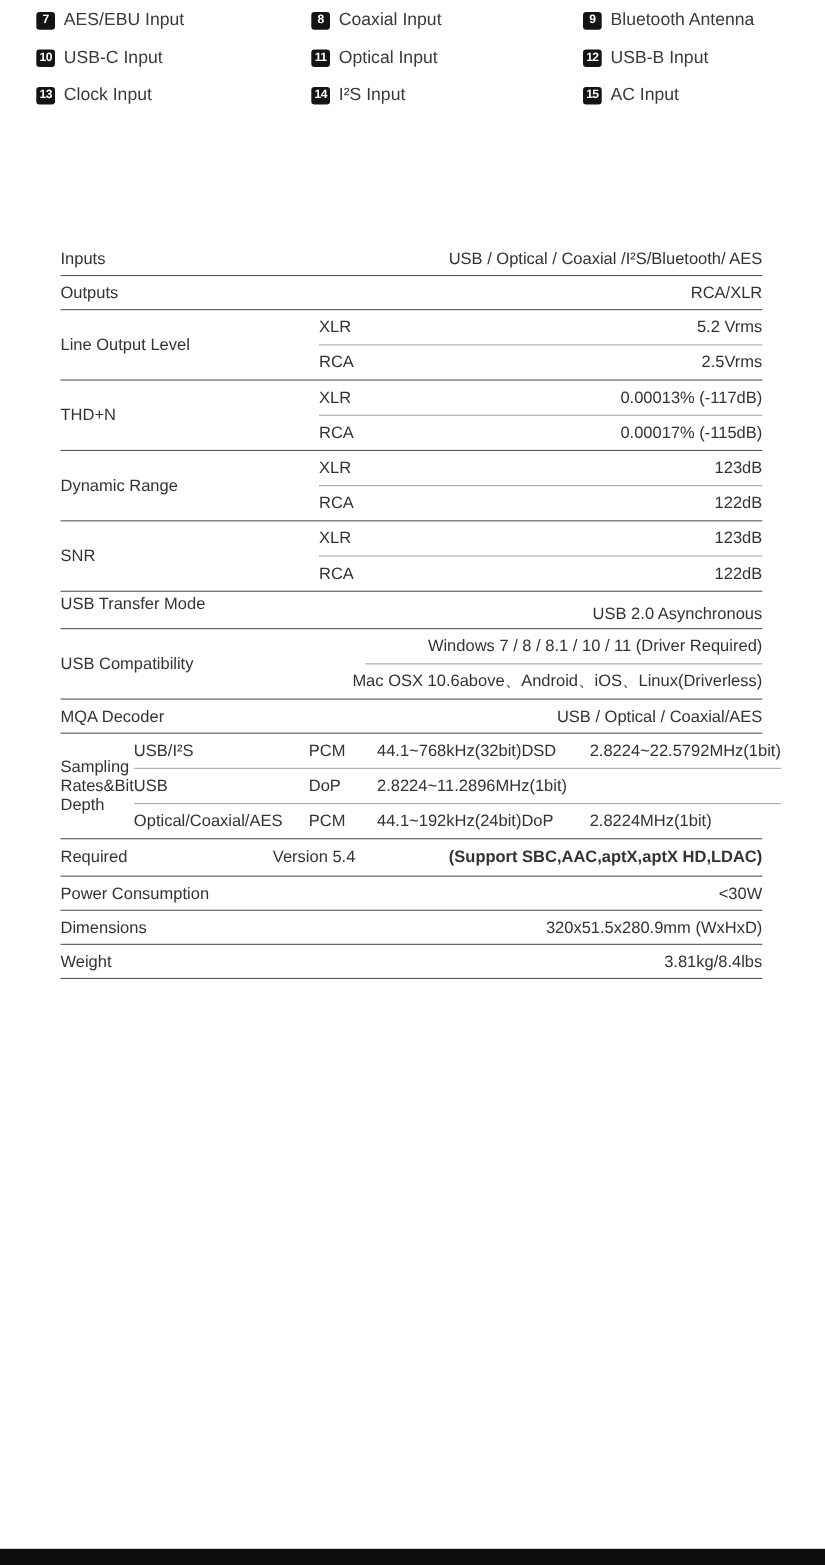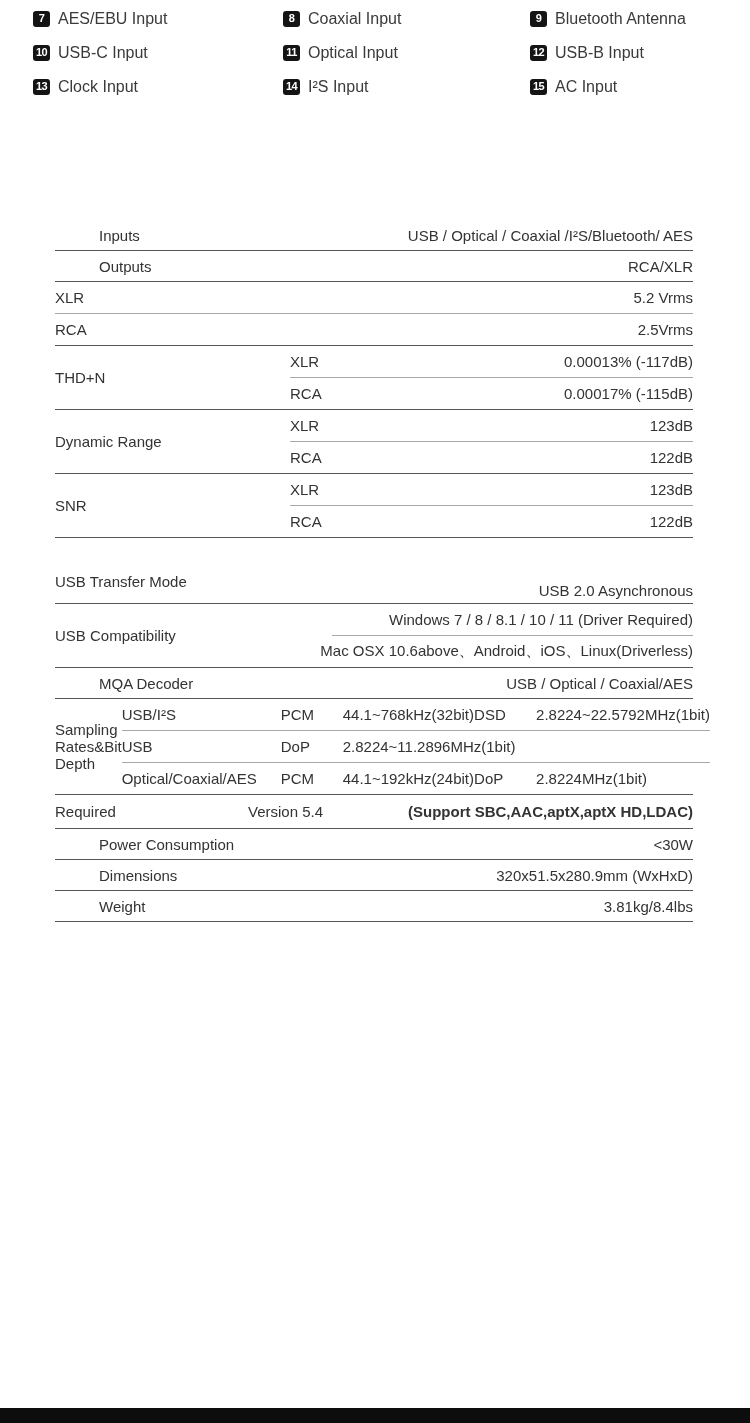--- a/index.html
+++ b/index.html
@@ -12,27 +12,27 @@
   .litem{display:flex;align-items:center;gap:8px;height:19px;font-size:16px;color:#3a3a3a;white-space:nowrap;}
   .badge{flex:0 0 auto;width:17px;height:16px;background:#141414;color:#fff;border-radius:3px;
          font-size:11px;font-weight:bold;display:flex;align-items:center;justify-content:center;
          letter-spacing:-0.5px;line-height:1;}
 
   
   .table{position:absolute;left:55px;top:220px;width:638px;font-size:15px;color:#333;}
   .table *{box-sizing:border-box;}
   .sep{border-top:1.6px solid #565656;height:0;}
   .subsep{border-top:1px solid #a8a8a8;height:0;}
-  .row{display:flex;align-items:center;justify-content:space-between;height:30px;white-space:nowrap;margin-left:44px;}
+  .row{display:flex;align-items:center;justify-content:space-between;height:30px;white-space:nowrap;}
   .grow{display:flex;}
   .glabel{width:235px;display:flex;align-items:center;}
   .gright{flex:1;display:flex;flex-direction:column;}
   .srow{display:flex;align-items:center;justify-content:space-between;height:31px;white-space:nowrap;}
   .srow.right{justify-content:flex-end;}
-  .utrow{display:flex;justify-content:space-between;height:33px;white-space:nowrap;margin-top:32px;}
+  .utrow{display:flex;justify-content:space-between;height:33px;white-space:nowrap;}
   .utrow .lab{align-self:flex-start;padding-top:3px;}
   .utrow .val{align-self:flex-end;padding-bottom:4px;}
 
   
   .sampling .glabel{width:223px;}
   .sgroup{display:flex;}
   .smid{width:159px;display:flex;align-items:center;white-space:nowrap;}
   .srows{flex:1;display:flex;flex-direction:row;}
   .samprow{display:flex;align-items:center;height:31px;white-space:nowrap;}
   .skey{width:62px;}
@@ -98,20 +98,21 @@
     </div>
     <div class="sep"></div>
 
     <div class="row">
       <span>Outputs</span>
       <span>RCA/XLR</span>
     </div>
     <div class="sep"></div>
 
     <div class="grow">
+      <div class="glabel">Line Output Level</div>
       <div class="gright">
         <div class="srow">
           <span>XLR</span>
           <span>5.2 Vrms</span>
         </div>
         <div class="subsep"></div>
         <div class="srow">
           <span>RCA</span>
           <span>2.5Vrms</span>
         </div>

